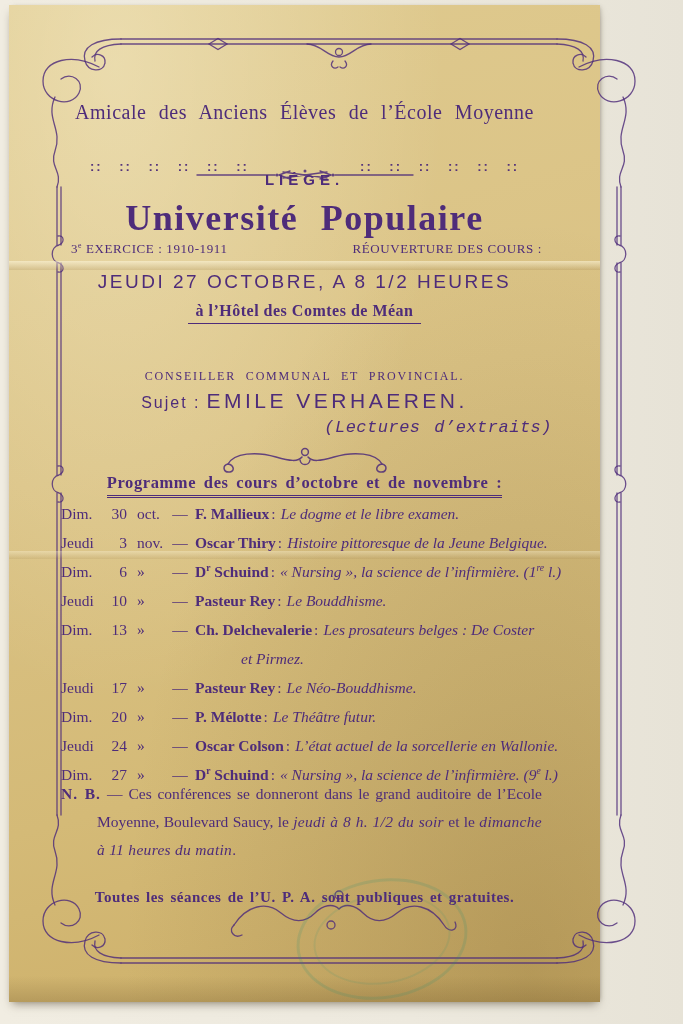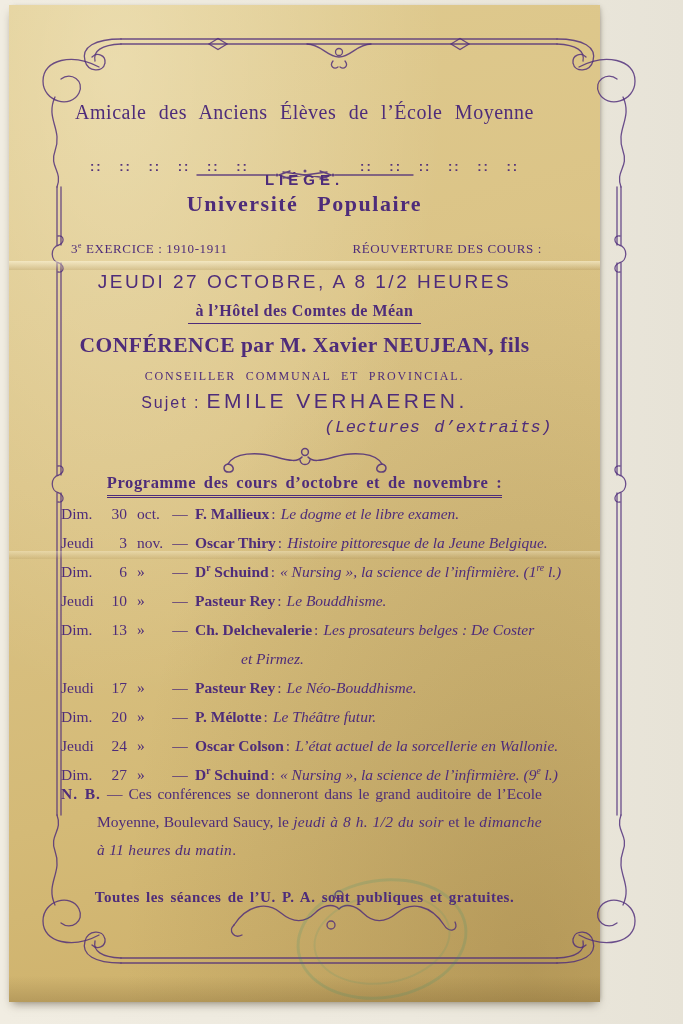--- a/index.html
+++ b/index.html
@@ -26,21 +26,21 @@
     border-radius:50%;opacity:.17;transform:rotate(-9deg);}
   .stamp::after{content:"";position:absolute;left:14px;top:12px;right:14px;bottom:12px;border:2px solid var(--stamp,#2e8f74);border-radius:50%;opacity:.7;}
   .content{position:absolute;inset:0;color:var(--ink,#4e2c7a);}
   .content>div,.content>h1,.content>p{position:absolute;left:48px;right:48px;}
 
   .assoc{top:96px;text-align:center;font-size:20px;letter-spacing:.5px;word-spacing:7px;color:var(--ink,#4e2c7a);}
   .city-row{top:139px;display:flex;justify-content:center;align-items:center;gap:16px;}
   .dots{font-family:"Liberation Sans","DejaVu Sans",sans-serif;font-weight:bold;font-size:13px;letter-spacing:2px;word-spacing:11px;opacity:.95;}
   .city{font-family:"Liberation Sans","DejaVu Sans",sans-serif;font-weight:bold;font-size:15px;letter-spacing:5px;margin-top:27px;}
   .divider{top:162px;text-align:center;}
-  .title{top:178px;margin:8px;text-align:center;font-size:22px;font-weight:bold;letter-spacing:1.5px;word-spacing:12px;}
+  .title{top:178px;margin:14px;text-align:center;font-size:36px;font-weight:bold;letter-spacing:1.5px;word-spacing:12px;}
   .exercice-row{top:236px;left:62px !important;right:58px !important;display:flex;justify-content:space-between;
     font-family:Liberation Serif, serif;font-size:13px;letter-spacing:.6px;text-align:center;}
   .exercice-row sup{font-size:.6em;}
   .date-line{top:266px;text-align:center;font-family:"Liberation Sans","DejaVu Sans",sans-serif;font-size:19px;letter-spacing:2.5px;}
   .venue-wrap{top:297px;text-align:center;}
   .venue{display:inline-block;font-weight:bold;font-size:16px;letter-spacing:.5px;border-bottom:1.5px solid var(--ink,#4e2c7a);padding:0 8px 3px;}
   .conference{top:328px;text-align:center;font-weight:bold;font-size:21.5px;letter-spacing:.5px;}
   .conseiller{top:364px;text-align:center;font-size:12px;letter-spacing:1.8px;word-spacing:5px;}
   .subject-row{top:384px;display:flex;justify-content:center;align-items:baseline;gap:6px;
     font-family:"Liberation Sans","DejaVu Sans",sans-serif;}
@@ -142,21 +142,20 @@
       <span><span>3</span><sup>e</sup><span> EXERCICE : 1910-1911</span></span>
       <span>RÉOUVERTURE DES COURS :</span>
     </div>
 
     <div class="date-line">JEUDI 27 OCTOBRE, A 8 1/2 HEURES</div>
 
     <div class="venue-wrap">
       <span class="venue">à l’Hôtel des Comtes de Méan</span>
     </div>
 
-    <div class="conference">CONFÉRENCE par M. Xavier NEUJEAN, fils</div>
     <div class="conseiller">CONSEILLER COMMUNAL ET PROVINCIAL.</div>
 
     <div class="subject-row">
       <span class="subject-label">Sujet :</span>
       <span class="subject">EMILE VERHAEREN.</span>
     </div>
 
     <div class="lectures">(Lectures d’extraits)</div>
 
     <div class="scroll-orn">

